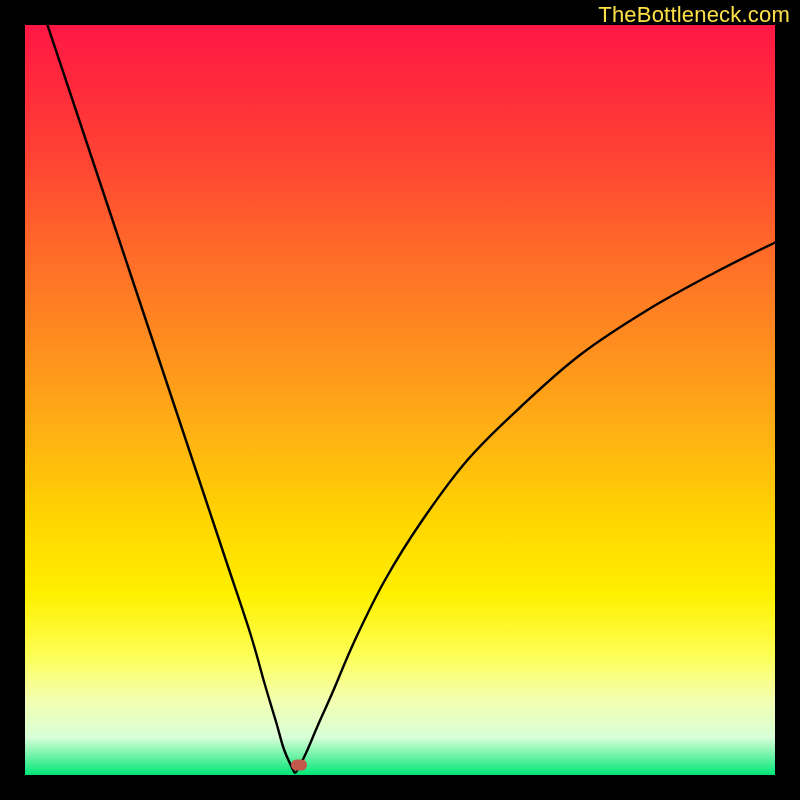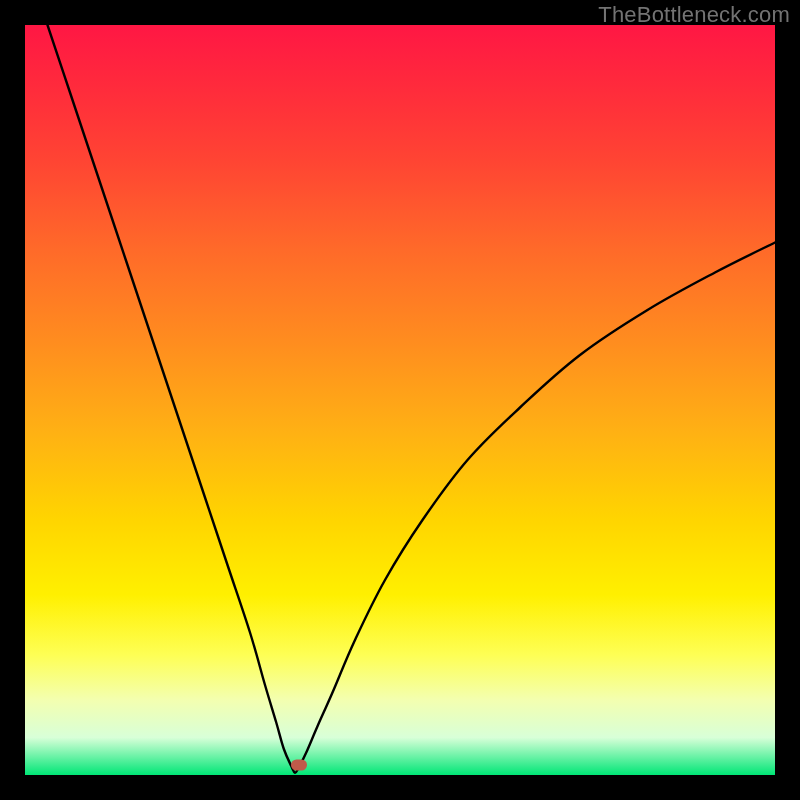--- a/index.html
+++ b/index.html
@@ -24,21 +24,21 @@
       #feff55 84%,
       #f3ffb0 90%,
       #d8ffd8 95%,
       #00e676 100%);
   }
 
   .watermark {
     position: absolute;
     top: 2px;
     right: 10px;
-    color: #737373;
+    color: #fde047;
     font-size: 22px;
     font-weight: 500;
     letter-spacing: 0.2px;
   }
 
   .curve-svg {
     position: absolute;
     left: 25px;
     top: 25px;
     width: 750px;

